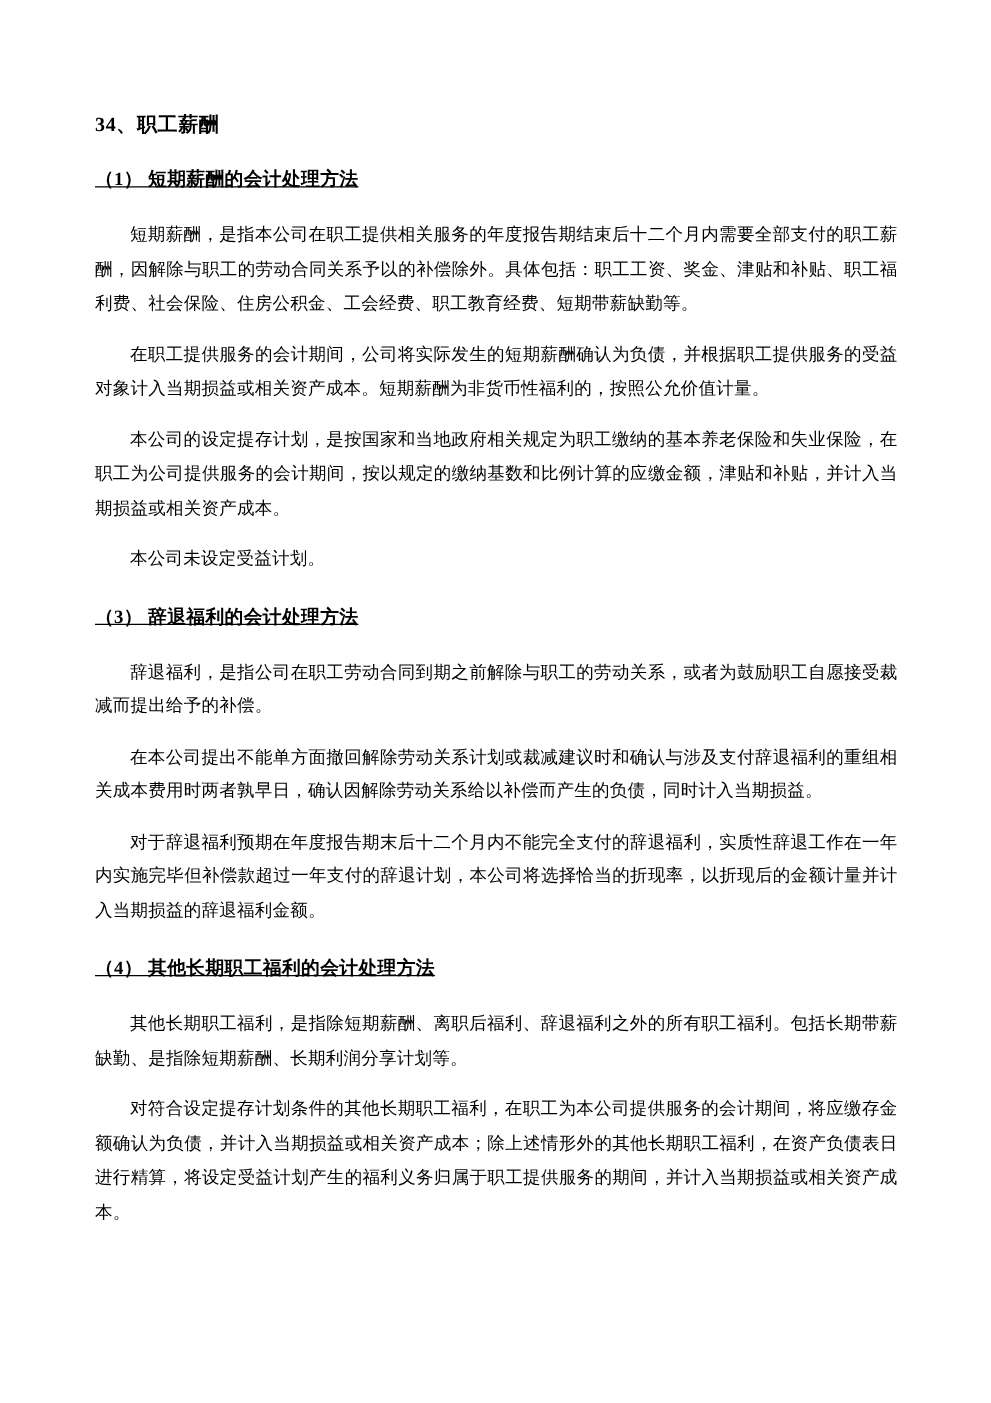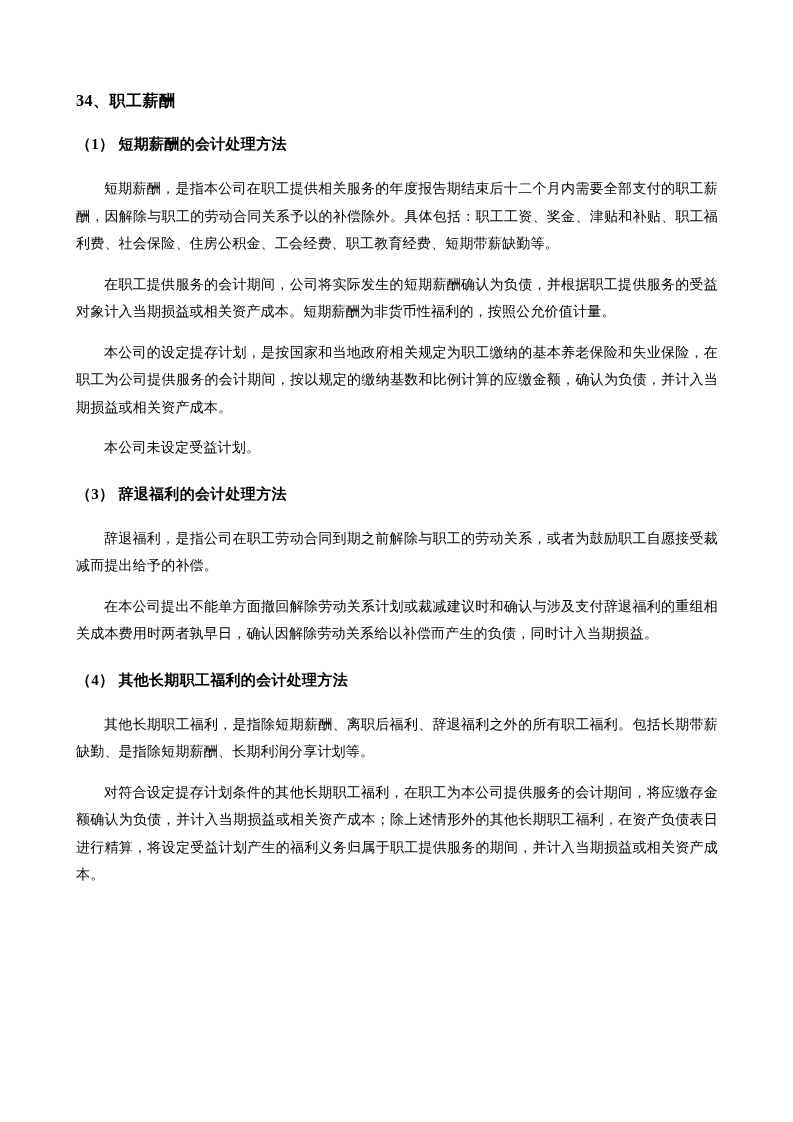--- a/index.html
+++ b/index.html
@@ -26,20 +26,21 @@
   }
   .subsection {
     margin-bottom: 6px;
   }
   .subsection-heading {
     font-size: 15px;
     font-weight: bold;
     line-height: 21px;
     margin: 22px 0 20px 0;
     letter-spacing: 0.3px;
+    text-decoration: underline;
   }
   .body-para {
     font-size: 14px;
     line-height: 27.5px;
     text-indent: 2em;
     text-align: justify;
     margin: 0 0 13px 0;
     letter-spacing: 0.2px;
   }
 </style>
@@ -50,28 +51,29 @@
 
   <h2 class="section-heading">34、职工薪酬</h2>
 
   <div class="subsection">
     <h3 class="subsection-heading">（1） 短期薪酬的会计处理方法</h3>
     <p class="body-para">短期薪酬，是指本公司在职工提供相关服务的年度报告期结束后十二个月内需要全部支付的职工薪酬，因解除与职工的劳动合同关系予以的补偿除外。具体包括：职工工资、奖金、津贴和补贴、职工福利费、社会保险、住房公积金、工会经费、职工教育经费、短期带薪缺勤等。</p>
     <p class="body-para">在职工提供服务的会计期间，公司将实际发生的短期薪酬确认为负债，并根据职工提供服务的受益对象计入当期损益或相关资产成本。短期薪酬为非货币性福利的，按照公允价值计量。</p>
   </div>
 
   <div class="subsection">
-    <p class="body-para">本公司的设定提存计划，是按国家和当地政府相关规定为职工缴纳的基本养老保险和失业保险，在职工为公司提供服务的会计期间，按以规定的缴纳基数和比例计算的应缴金额，确认为负债，并计入当期损益或相关资产成本。</p>
+    <p class="body-para">本公司的设定提存计划，是按国家和当地政府相关规定为职工缴纳的基本养老保险和失业保险，在职工为公司提供服务的会计期间，按以规定的缴纳基数和比例计算的应缴金额，津贴和补贴，并计入当期损益或相关资产成本。</p>
     <p class="body-para">本公司未设定受益计划。</p>
   </div>
 
   <div class="subsection">
     <h3 class="subsection-heading">（3） 辞退福利的会计处理方法</h3>
     <p class="body-para">辞退福利，是指公司在职工劳动合同到期之前解除与职工的劳动关系，或者为鼓励职工自愿接受裁减而提出给予的补偿。</p>
     <p class="body-para">在本公司提出不能单方面撤回解除劳动关系计划或裁减建议时和确认与涉及支付辞退福利的重组相关成本费用时两者孰早日，确认因解除劳动关系给以补偿而产生的负债，同时计入当期损益。</p>
+    <p class="body-para">对于辞退福利预期在年度报告期末后十二个月内不能完全支付的辞退福利，实质性辞退工作在一年内实施完毕但补偿款超过一年支付的辞退计划，本公司将选择恰当的折现率，以折现后的金额计量并计入当期损益的辞退福利金额。</p>
   </div>
 
   <div class="subsection">
     <h3 class="subsection-heading">（4） 其他长期职工福利的会计处理方法</h3>
     <p class="body-para">其他长期职工福利，是指除短期薪酬、离职后福利、辞退福利之外的所有职工福利。包括长期带薪缺勤、是指除短期薪酬、长期利润分享计划等。</p>
     <p class="body-para">对符合设定提存计划条件的其他长期职工福利，在职工为本公司提供服务的会计期间，将应缴存金额确认为负债，并计入当期损益或相关资产成本；除上述情形外的其他长期职工福利，在资产负债表日进行精算，将设定受益计划产生的福利义务归属于职工提供服务的期间，并计入当期损益或相关资产成本。</p>
   </div>
 
 </div>
 

